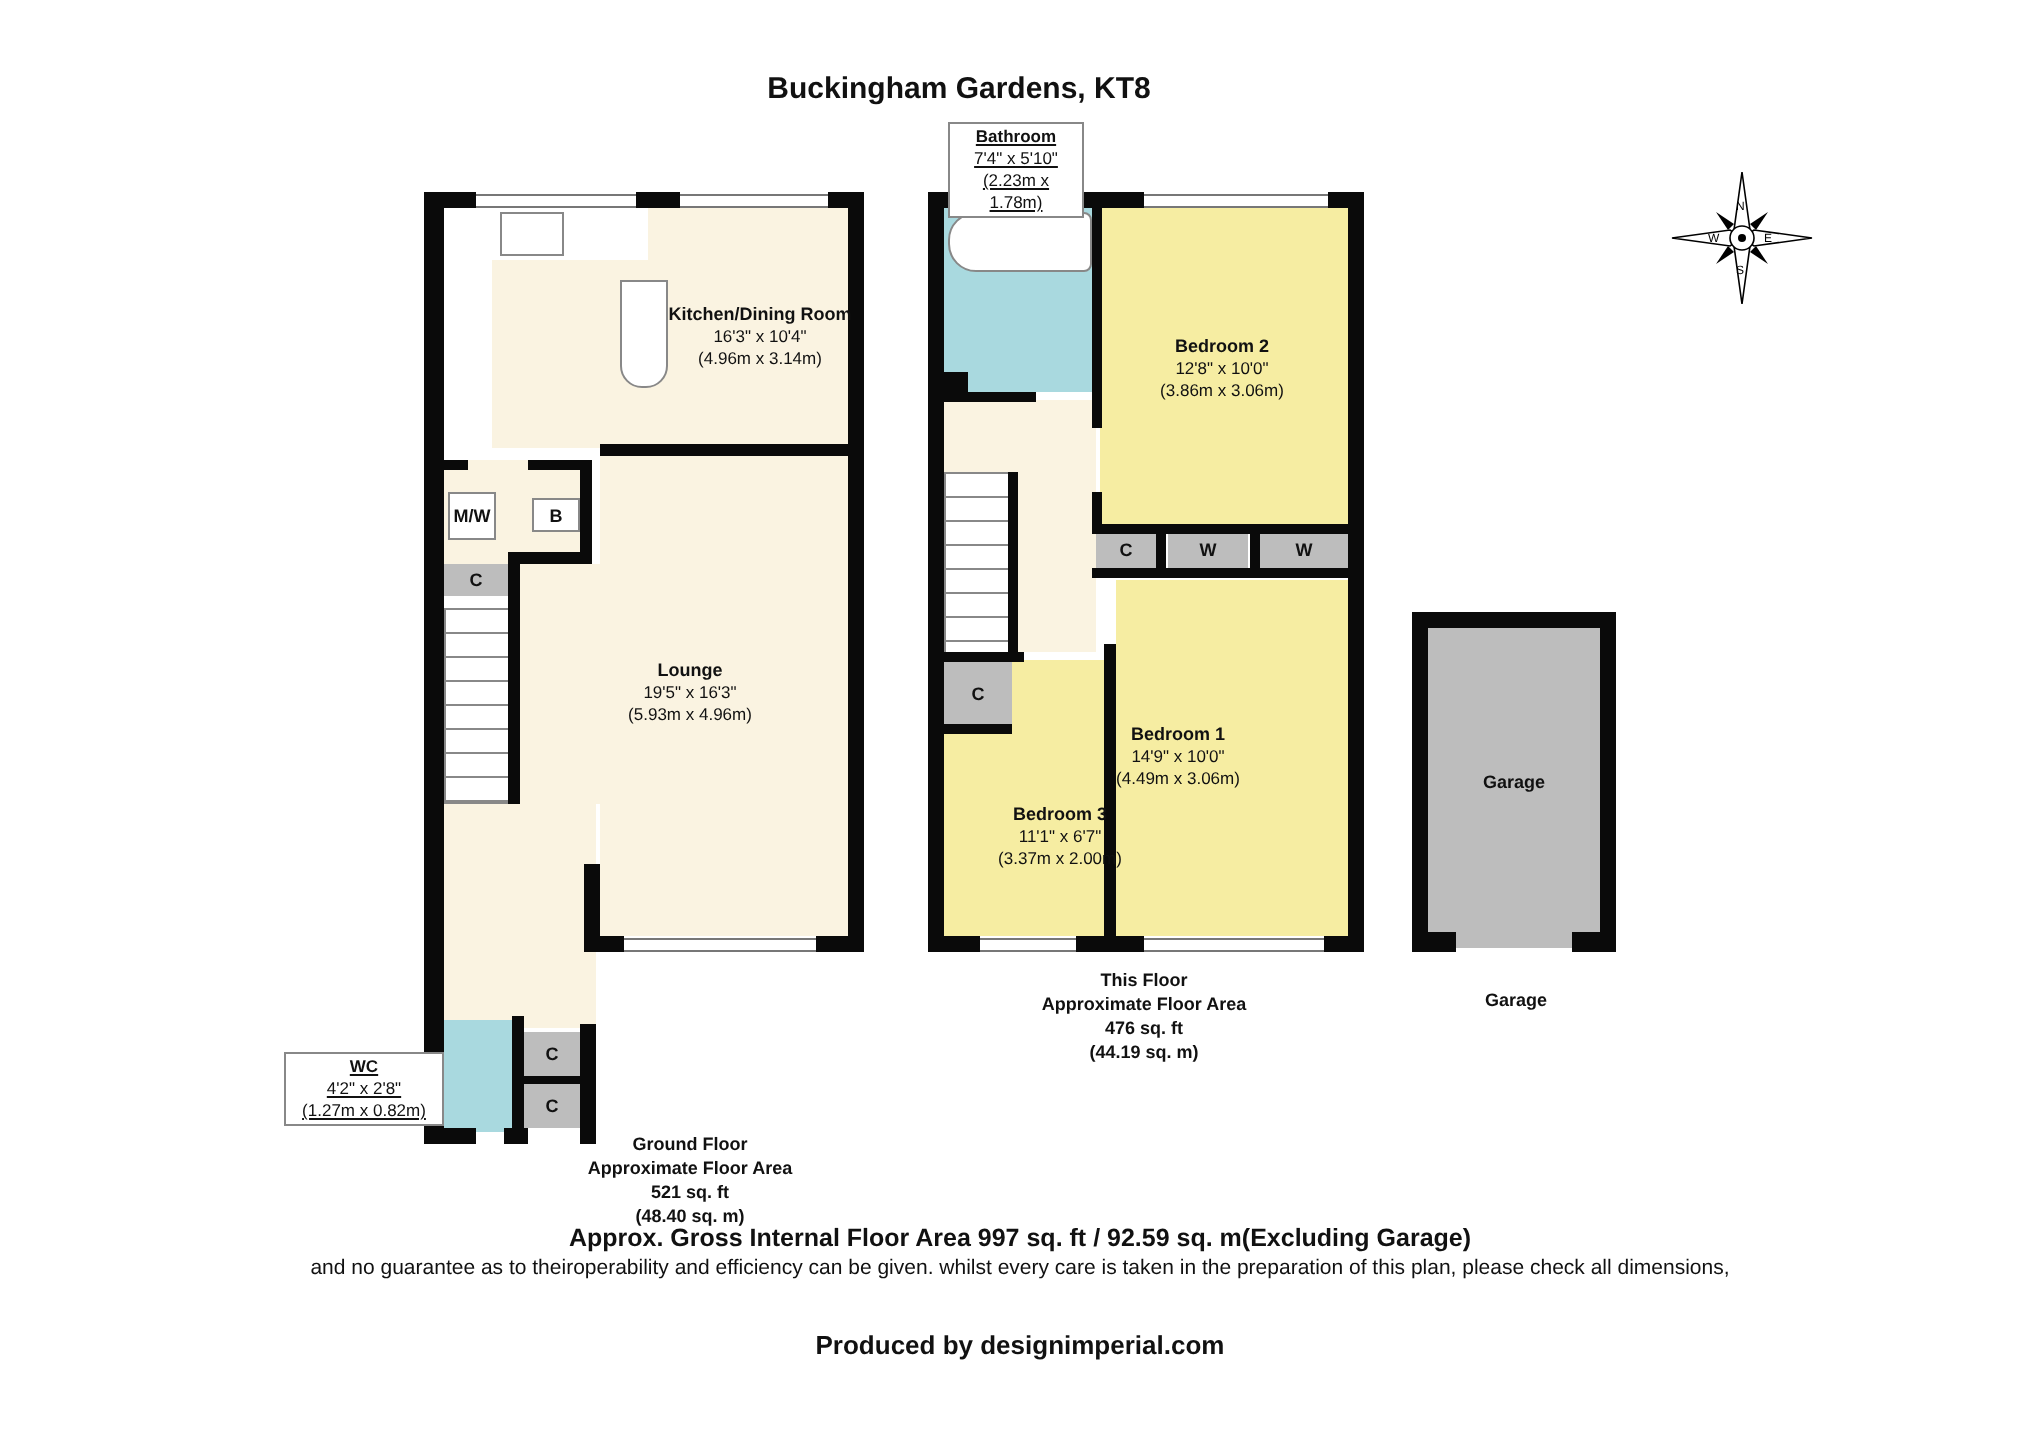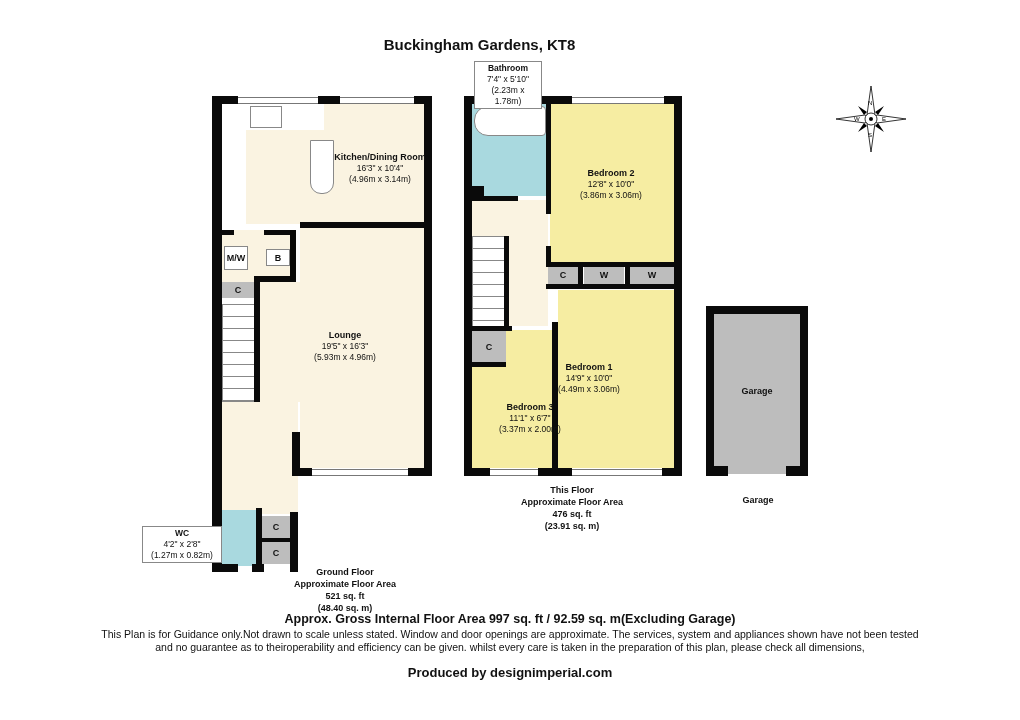--- a/index.html
+++ b/index.html
@@ -8,21 +8,21 @@
   .title { left: 0; width: 959px; top: 36px; text-align: center; font-weight: bold; font-size: 15px; }
   .wall { position: absolute; background: #0a0a0a; }
   .room { position: absolute; }
   .cream { background: #faf3e1; }
   .yellow { background: #f6eda2; }
   .blue { background: #a9d9df; }
   .grey { background: #bdbdbd; }
   .white { background: #ffffff; }
   .rlabel { position: absolute; text-align: center; font-size: 8.5px; line-height: 11px; }
   .rlabel b { font-size: 9px; display: block; }
-  .box { position: absolute; border: 1px solid #888; background: #fff; text-align: center; font-size: 8.5px; line-height: 11px; padding: 1px 3px; }
+  .box { position: absolute; border: 1px solid #888; background: #fff; text-align: center; font-size: 8.5px; line-height: 11px; padding: 1px 3px; text-decoration: underline; }
   .box b { display: block; }
   .unit { position: absolute; display: flex; align-items: center; justify-content: center; font-weight: bold; font-size: 9px; }
   .window { position: absolute; background: #fff; border-top: 1px solid #777; border-bottom: 1px solid #777; }
   .floor-cap { position: absolute; text-align: center; font-weight: bold; font-size: 9px; line-height: 12px; }
   .gross { left: 0; width: 1020px; top: 612px; text-align: center; font-weight: bold; font-size: 12.5px; }
   .disc { left: 0; width: 1020px; top: 628px; text-align: center; font-size: 10.5px; line-height: 12.5px; }
   .prod { left: 0; width: 1020px; top: 665px; text-align: center; font-weight: bold; font-size: 13px; }
   .stairs { position: absolute; background: repeating-linear-gradient(to bottom, #fff 0, #fff 11px, #888 11px, #888 12px); border: 1px solid #888; }
 </style>
 </head>
@@ -175,21 +175,21 @@
   </div>
   <div class="rlabel" style="left:488px;top:402px;width:84px;">
     <b>Bedroom 3</b>
     <span>11'1" x 6'7"</span><br>
     <span>(3.37m x 2.00m)</span>
   </div>
   <div class="floor-cap" style="left:512px;top:484px;width:120px;">
     <div>This Floor</div>
     <div>Approximate Floor Area</div>
     <div>476 sq. ft</div>
-    <div>(23.91 sq. m)</div>
+    <div>(44.19 sq. m)</div>
   </div>
 </div>
 
 <div>
   <div class="room grey" style="left:714px;top:314px;width:86px;height:160px;"></div>
   <div class="wall" style="left:706px;top:306px;width:102px;height:8px;"></div>
   <div class="wall" style="left:706px;top:306px;width:8px;height:170px;"></div>
   <div class="wall" style="left:800px;top:306px;width:8px;height:170px;"></div>
   <div class="wall" style="left:706px;top:466px;width:22px;height:10px;"></div>
   <div class="wall" style="left:786px;top:466px;width:22px;height:10px;"></div>
@@ -213,16 +213,15 @@
   <circle cx="37" cy="35" r="6" fill="#fff" stroke="#000" stroke-width="0.8"></circle>
   <circle cx="37" cy="35" r="2" fill="#000"></circle>
   <text x="34" y="21" font-size="6" font-family="Liberation Sans, sans-serif">N</text>
   <text x="34" y="53" font-size="6" font-family="Liberation Sans, sans-serif">S</text>
   <text x="20" y="37" font-size="6" font-family="Liberation Sans, sans-serif">W</text>
   <text x="48" y="37" font-size="6" font-family="Liberation Sans, sans-serif">E</text>
 </svg>
 
 <div class="abs gross">Approx. Gross Internal Floor Area 997 sq. ft / 92.59 sq. m(Excluding Garage)</div>
 <div class="abs disc">
-  <div>This Plan is for Guidance only.Not drawn to scale unless stated. Window and door openings are approximate. The services, system and appliances shown have not been tested</div>
   <div>and no guarantee as to theiroperability and efficiency can be given. whilst every care is taken in the preparation of this plan, please check all dimensions,</div>
 </div>
 <div class="abs prod">Produced by designimperial.com</div>
 
 </body></html>

